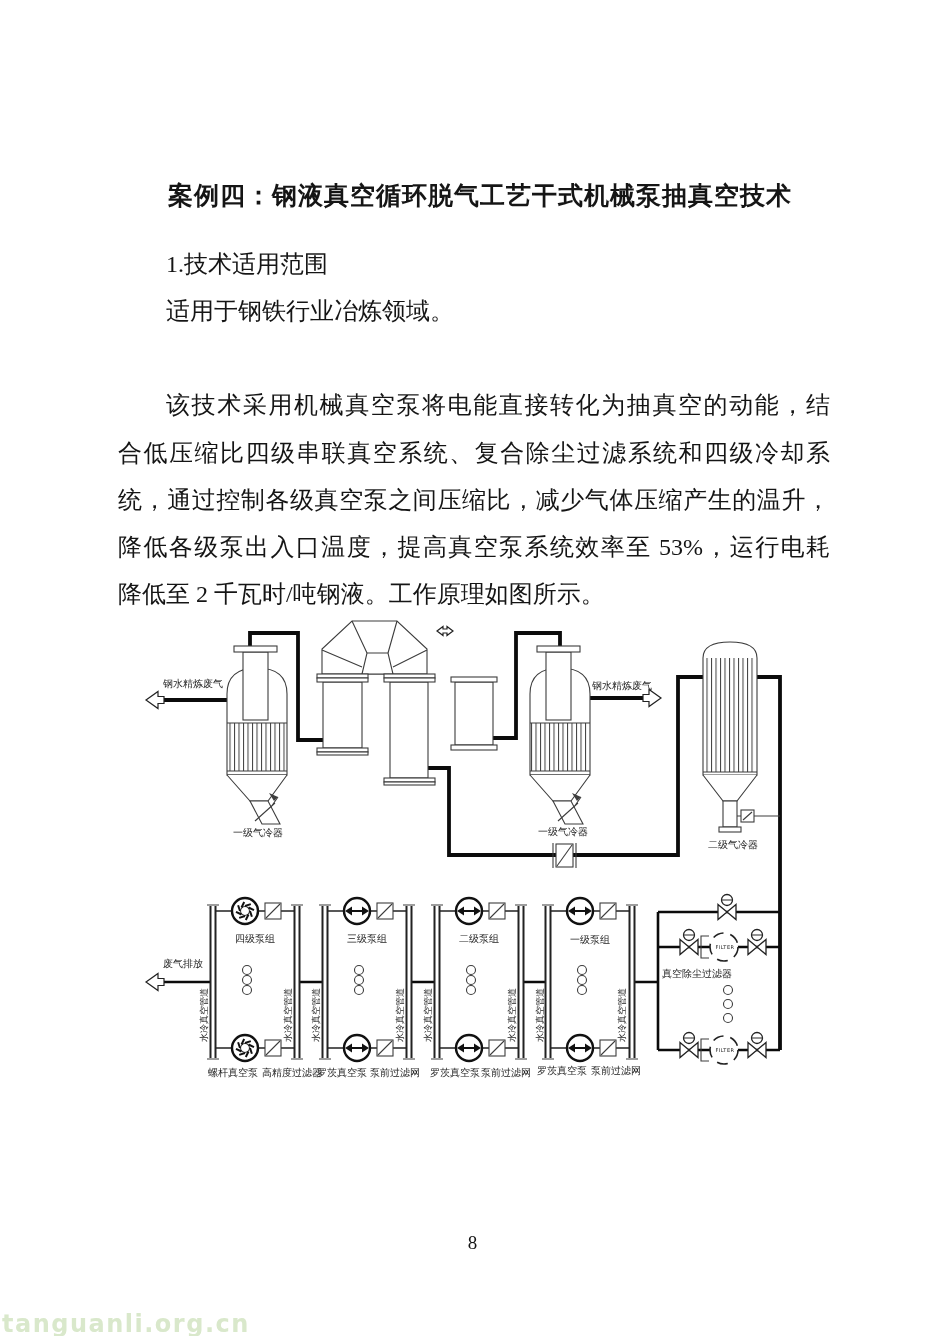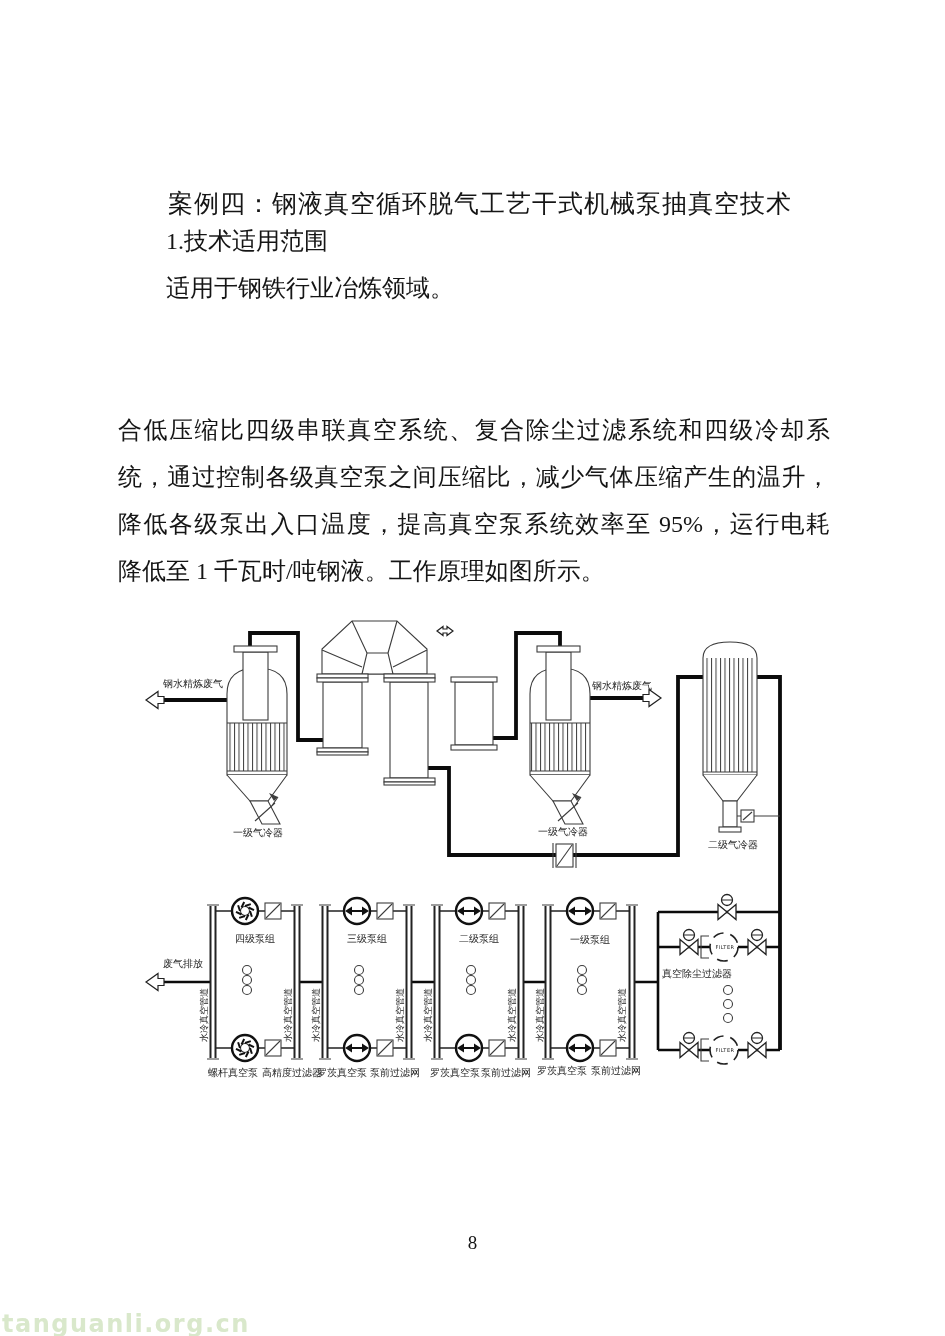--- a/index.html
+++ b/index.html
@@ -1,21 +1,21 @@
 <!DOCTYPE html>
 <html><head>
 <meta charset="utf-8">
 <style>
   html,body{margin:0;padding:0;background:#fff;}
   .page{position:relative;width:945px;height:1336px;background:#fff;overflow:hidden;
         font-family:"Liberation Serif","DejaVu Serif",serif;color:#151515;}
-  .tline{position:absolute;left:118px;width:712px;font-size:24px;line-height:30px;white-space:pre;}
+  .tline{position:absolute;left:118px;width:712px;font-size:24px;line-height:30px;white-space:pre;margin-top:23px;}
   .indent{padding-left:48px;width:664px;}
   .just{white-space:normal;text-align:justify;text-align-last:justify;}
-  .doc-title{position:absolute;left:168px;top:179px;font-size:25px;font-weight:normal;letter-spacing:1px;margin-top:8px;}
+  .doc-title{position:absolute;left:168px;top:179px;font-size:25px;font-weight:bold;letter-spacing:1px;}
   .caption{position:absolute;left:0;top:1120px;width:945px;text-align:center;font-size:23px;}
   .pageno{position:absolute;left:0;top:1232px;width:945px;text-align:center;font-size:19px;}
   .watermark{position:absolute;left:2px;top:1310px;font-size:24px;font-weight:bold;letter-spacing:1.5px;
              color:#d9e8cb;font-family:"DejaVu Sans","Liberation Sans",sans-serif;}
   .diagram-wrap{position:absolute;left:0;top:0;width:945px;height:1336px;}
   svg.diag{position:absolute;left:130px;top:605px;width:760px;height:505px;}
   .dlabel{position:absolute;font-size:10px;line-height:11px;color:#222;text-align:center;
           font-family:"Liberation Serif","DejaVu Serif",serif;}
   .vlabel{position:absolute;width:58px;font-size:9px;line-height:10px;color:#222;text-align:center;
           transform:rotate(-90deg);transform-origin:center center;
@@ -39,24 +39,25 @@
 </style>
 </head>
 <body>
 
 <div class="page">
 
   <div class="doc-title">案例四：钢液真空循环脱气工艺干式机械泵抽真空技术</div>
 
   <div class="tline indent" style="top:226px">1.技术适用范围</div>
   <div class="tline indent" style="top:273px">适用于钢铁行业冶炼领域。</div>
+  <div class="tline indent just" style="top:367px">该技术采用机械真空泵将电能直接转化为抽真空的动能，结</div>
   <div class="tline just" style="top:462px">统，通过控制各级真空泵之间压缩比，减少气体压缩产生的温升，</div>
   <div class="tline just" style="top:415px">合低压缩比四级串联真空系统、复合除尘过滤系统和四级冷却系</div>
-  <div class="tline just" style="top:509px">降低各级泵出入口温度，提高真空泵系统效率至 95%，运行电耗</div>
-  <div class="tline" style="top:556px">降低至 1 千瓦时/吨钢液。工作原理如图所示。</div>
+  <div class="tline just" style="top:509px">降低各级泵出入口温度，提高真空泵系统效率至 53%，运行电耗</div>
+  <div class="tline" style="top:556px">降低至 2 千瓦时/吨钢液。工作原理如图所示。</div>
 
   <div class="diagram-wrap">
     <svg class="diag" viewBox="130 605 760 505">
       <defs>
         <pattern id="fin" width="4.5" height="6" patternUnits="userSpaceOnUse">
           <line x1="0.5" y1="0" x2="0.5" y2="6" stroke="#3d3d3d" stroke-width="1"></line>
         </pattern>
         <g id="roots">
           <circle r="13" class="pump"></circle>
           <path d="M-7,0 H7" class="th"></path>

